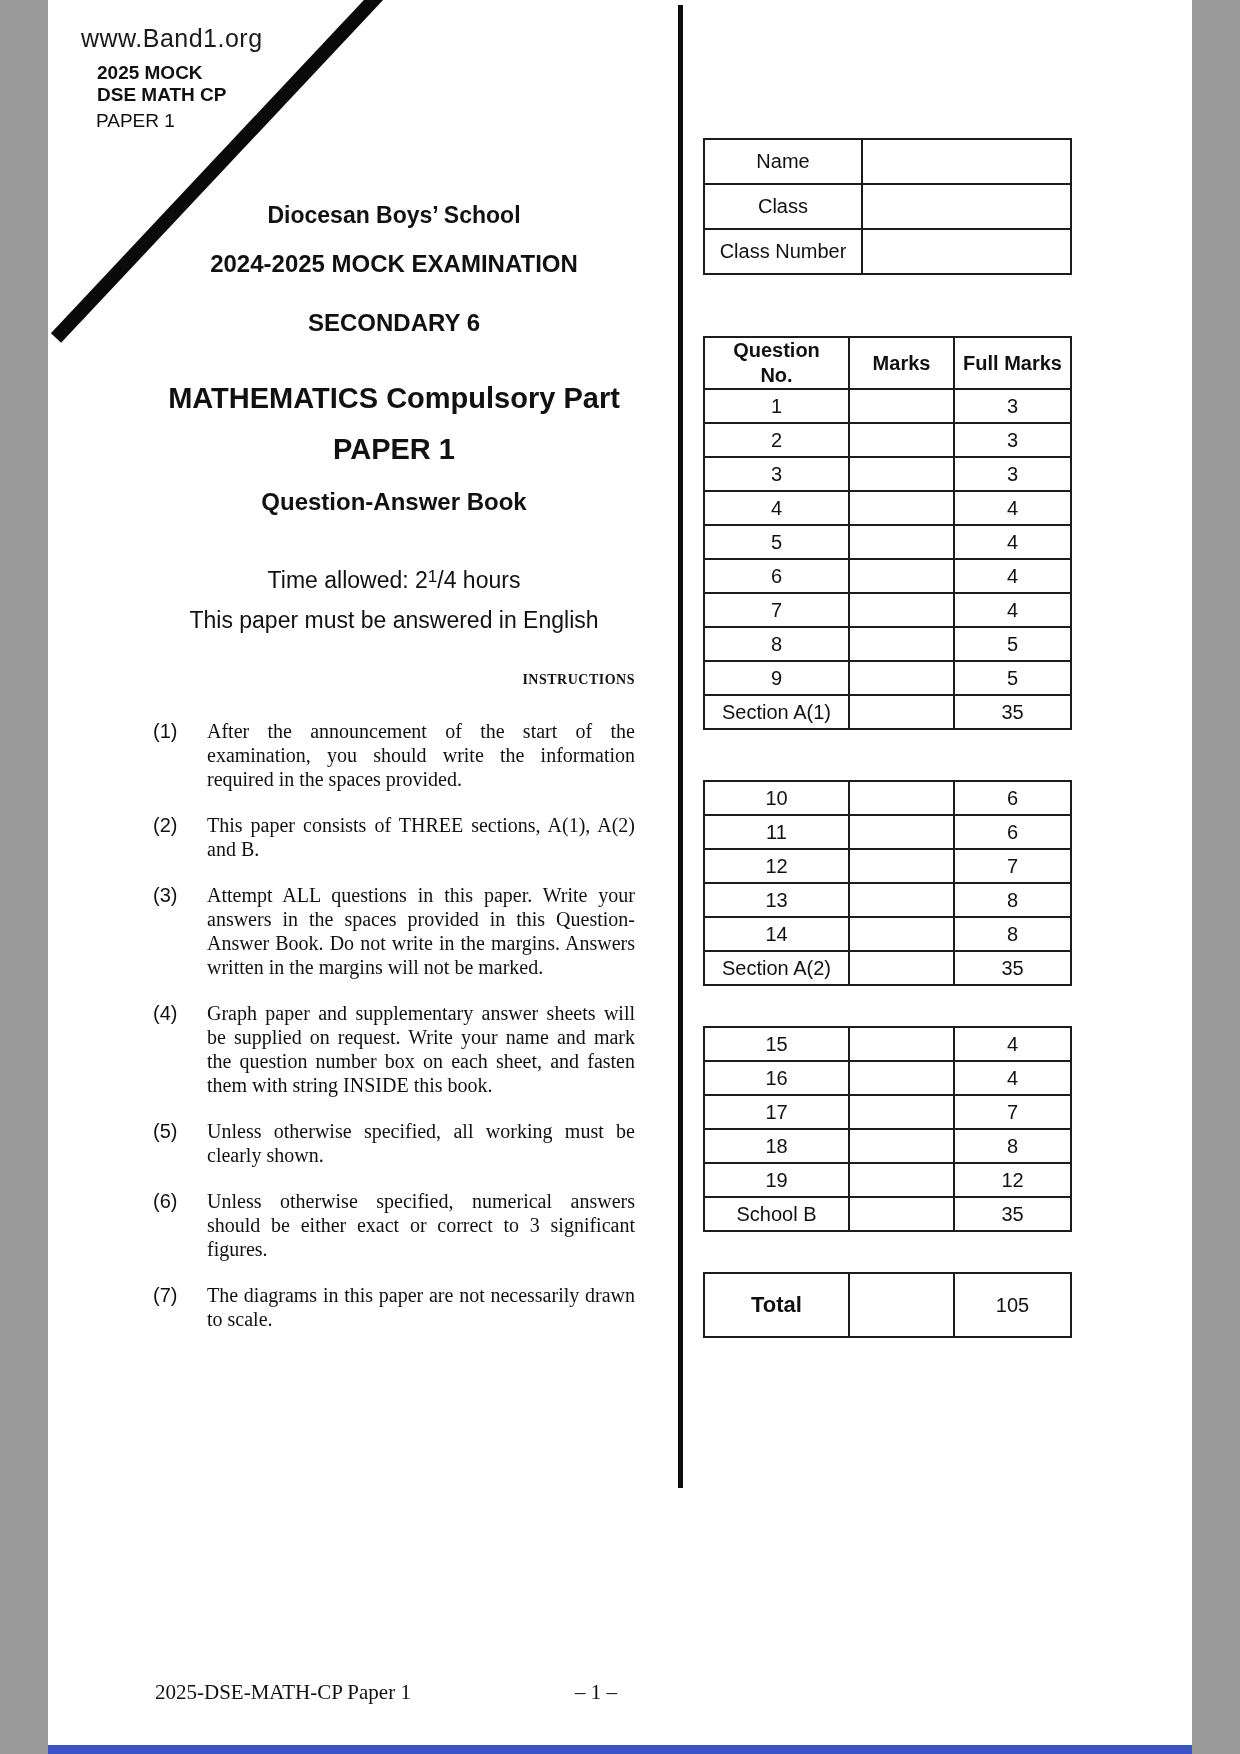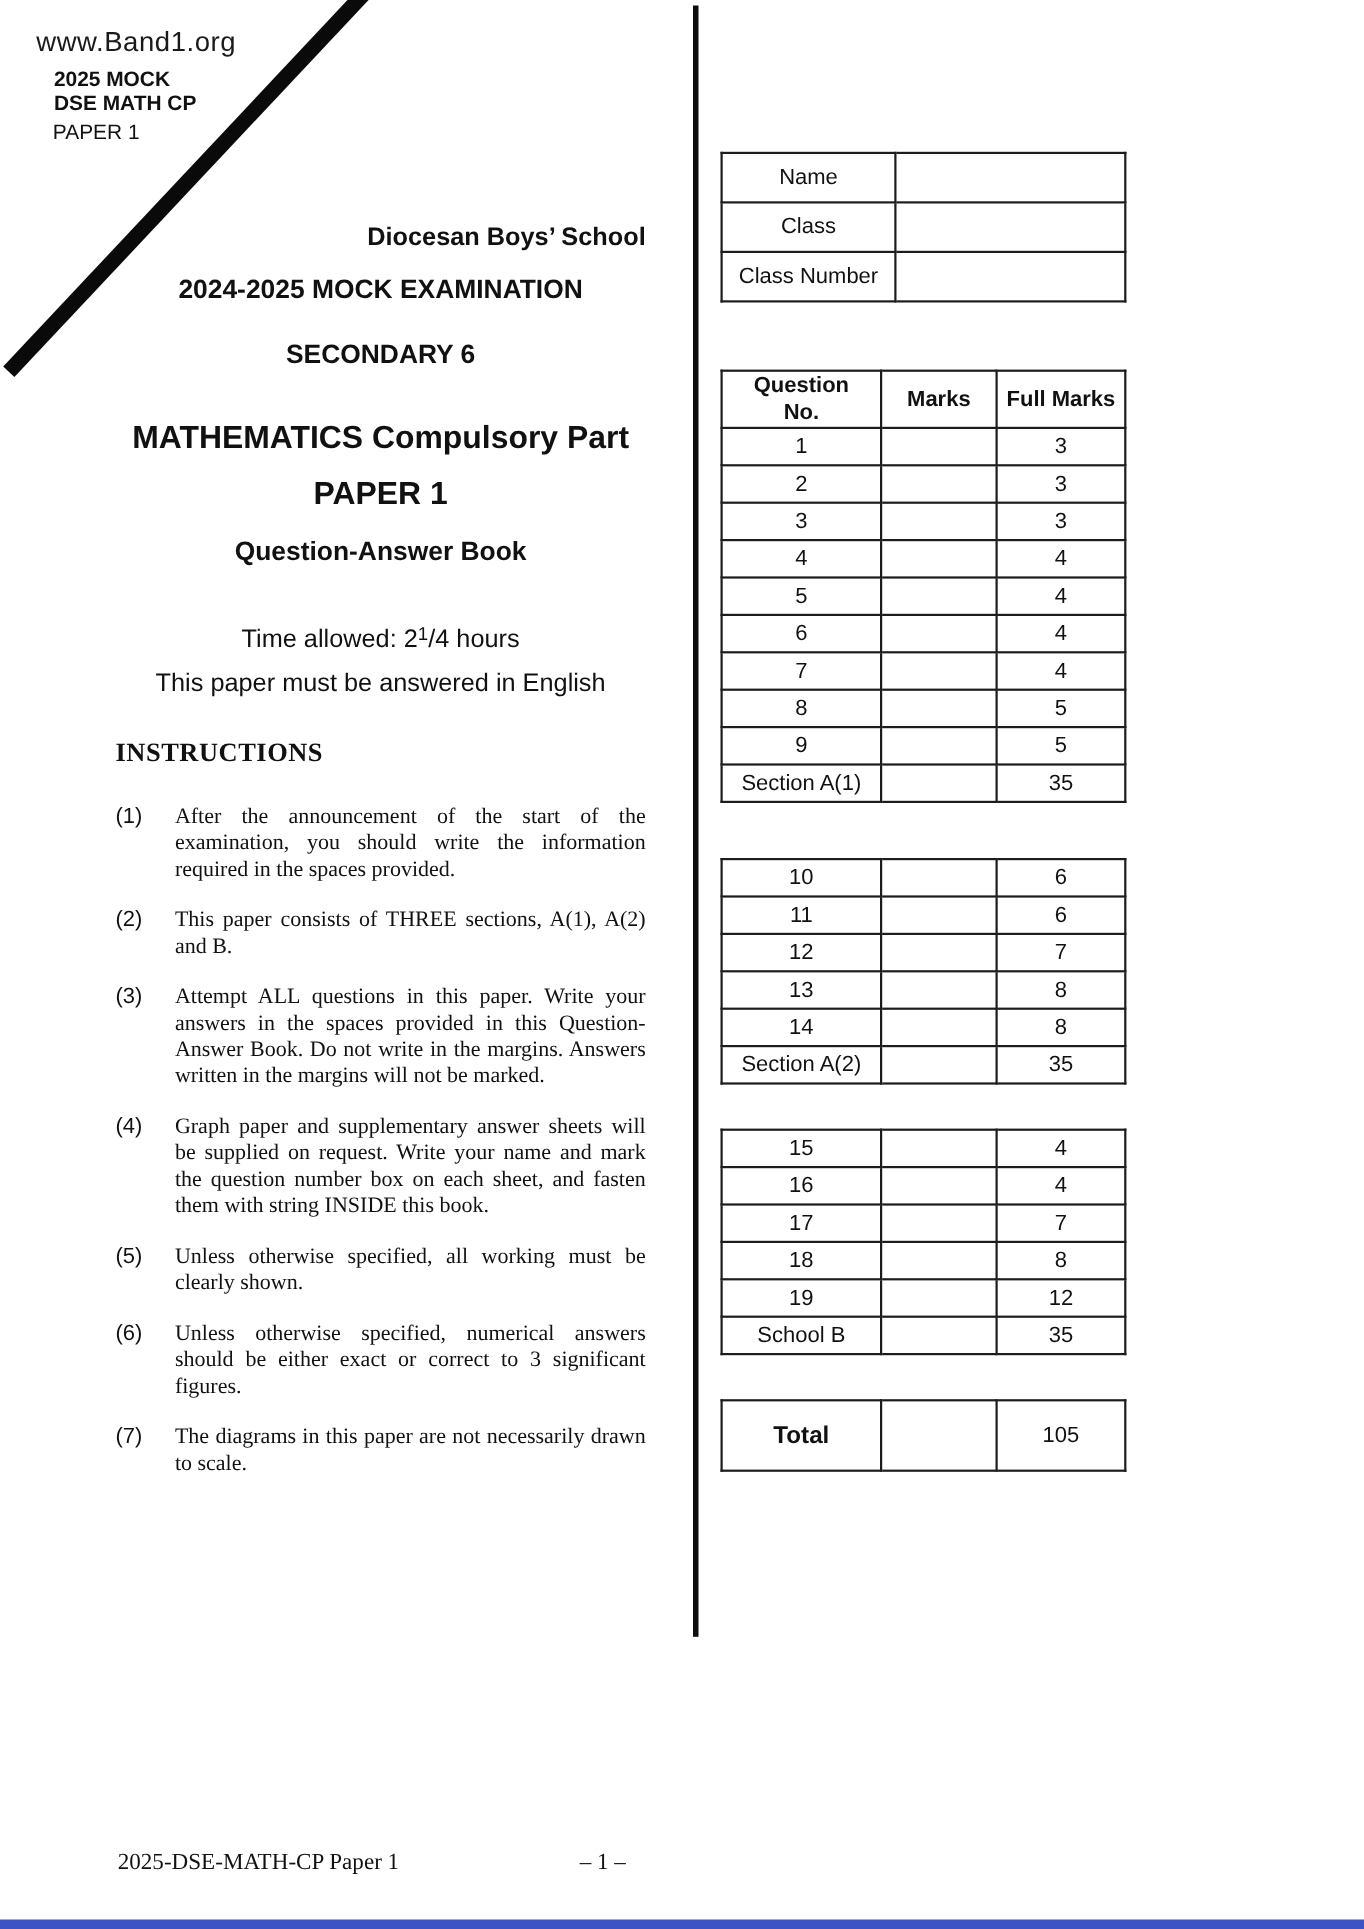--- a/index.html
+++ b/index.html
@@ -1,41 +1,41 @@
 <!DOCTYPE html>
 <html><head>
 <meta charset="utf-8">
 <style>
   html,body{margin:0;padding:0;background:#9a9a9a;}
   .page{
-    position:relative;width:1240px;height:1754px;background:#ffffff;
+    position:relative;width:1144px;height:1754px;background:#ffffff;
     overflow:hidden;font-family:"Liberation Sans",sans-serif;color:#111;
     margin:0 auto;
   }
   
   .diag{position:absolute;left:0;top:0;pointer-events:none;}
   .corner{position:absolute;left:33px;top:24px;}
   .corner .site{font-size:25px;letter-spacing:.5px;color:#1a1a1a;}
   .corner .c1,.corner .c2{font-weight:700;font-size:19px;margin-left:16px;line-height:22px;}
   .corner .c1{margin-top:9px;}
   .corner .c3{font-size:19px;margin-left:15px;margin-top:4px;}
   
   .titleblock{position:absolute;left:105px;top:202px;width:482px;text-align:center;}
-  .tb-school{font-weight:700;font-size:23px;text-align:right;}
+  .tb-school{font-weight:700;font-size:23px;}
   .tb-exam{font-weight:700;font-size:24px;margin-top:21px;}
   .tb-level{font-weight:700;font-size:24px;margin-top:31px;}
   .tb-subject{font-weight:700;font-size:29px;margin-top:45px;}
   .tb-paper{font-weight:700;font-size:29px;margin-top:18px;}
   .tb-book{font-weight:700;font-size:24px;margin-top:22px;}
   .tb-time{font-size:23px;margin-top:51px;}
   .tb-time sup{font-size:17px;vertical-align:6px;line-height:0;}
   .tb-lang{font-size:23px;margin-top:13px;}
   
   .instructions{position:absolute;left:105px;top:672px;width:482px;}
-  .ins-heading{font-family:"Liberation Serif",serif;font-weight:700;font-size:24px;letter-spacing:.5px;}
+  .ins-heading{font-family:"Liberation Serif",serif;font-weight:700;font-size:14px;letter-spacing:.5px;text-align:right;}
   .ins-list{margin-top:31px;}
   .ins-item{display:flex;margin-bottom:22px;}
   .ins-item .num{flex:0 0 54px;font-family:"Liberation Sans",sans-serif;font-size:20px;line-height:24px;}
   .ins-item .txt{flex:1;font-family:"Liberation Serif",serif;font-size:20px;line-height:24px;text-align:justify;}
   
   .vdivider{position:absolute;left:630px;top:5px;width:5px;height:1483px;background:#0d0d0d;}
   
   table{border-collapse:collapse;table-layout:fixed;}
   td,th{border:2px solid #1c1c1c;text-align:center;vertical-align:middle;
         font-family:"Liberation Sans",sans-serif;font-size:20px;padding:0;}

